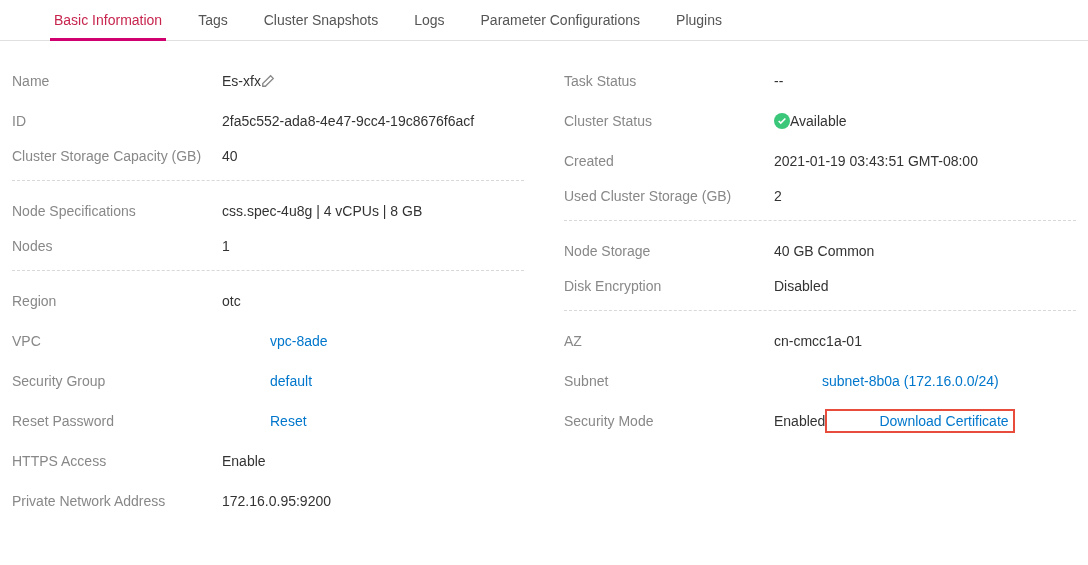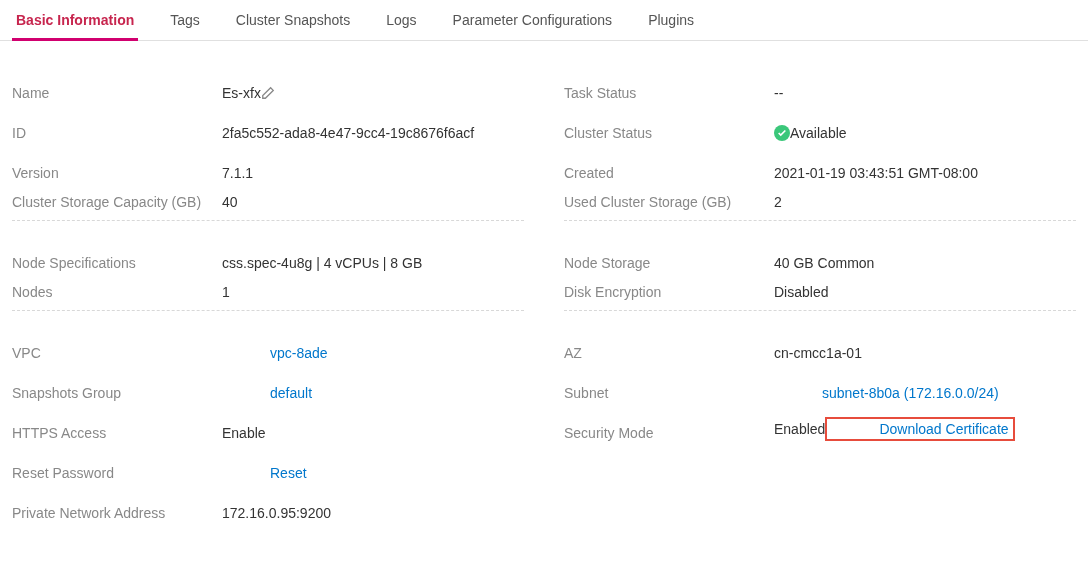--- a/index.html
+++ b/index.html
@@ -19,31 +19,32 @@
   .tab {
     padding: 12px 4px 10px 4px;
     color: #555;
     cursor: pointer;
     border-bottom: 3px solid transparent;
     margin-bottom: -1px;
   }
   .tab.active {
     color: #c7254e;
     border-bottom: 3px solid #d1006f;
-    font-weight: 700;
+    font-weight: 400;
+    margin-left: 38px;
   }
   .content {
     padding: 20px 12px 10px 12px;
     display: flex;
     gap: 40px;
   }
   .col { flex: 1; }
   .row {
     display: flex;
-    align-items: flex-end;
+    align-items: center;
     min-height: 40px;
     padding: 0 0;
   }
   .row.divider-after {
     border-bottom: 1px dashed #d8d8d8;
     padding-bottom: 10px;
     margin-bottom: 10px;
   }
   .label {
     width: 210px;
@@ -102,65 +103,65 @@
           </svg>
         </span>
       </div>
     </div>
 
     <div class="row">
       <div class="label">ID</div>
       <div class="value">2fa5c552-ada8-4e47-9cc4-19c8676f6acf</div>
     </div>
 
-    <div class="row">
-      <div class="label">Version</div>
-      <div class="value">7.1.1</div>
-    </div>
 
     <div class="row divider-after">
       <div class="label">Cluster Storage Capacity (GB)</div>
       <div class="value">40</div>
     </div>
 
     <div class="row">
       <div class="label">Node Specifications</div>
       <div class="value">css.spec-4u8g | 4 vCPUs | 8 GB</div>
     </div>
 
     <div class="row divider-after">
       <div class="label">Nodes</div>
       <div class="value">1</div>
     </div>
 
+    <div class="row">
+      <div class="label">Region</div>
+      <div class="value">otc</div>
+    </div>
 
     <div class="row">
       <div class="label">VPC</div>
       <div class="value">
         <span class="link">vpc-8ade</span>
       </div>
     </div>
 
     <div class="row">
-      <div class="label">Snapshots Group</div>
+      <div class="label">Security Group</div>
       <div class="value">
         <span class="link">default</span>
+      </div>
+    </div>
+
+    <div class="row">
+      <div class="label">Reset Password</div>
+      <div class="value">
+        <span class="link">Reset</span>
       </div>
     </div>
 
     <div class="row">
       <div class="label">HTTPS Access</div>
       <div class="value">Enable</div>
-    </div>
-
-    <div class="row">
-      <div class="label">Reset Password</div>
-      <div class="value">
-        <span class="link">Reset</span>
-      </div>
     </div>
 
     <div class="row">
       <div class="label">Private Network Address</div>
       <div class="value">172.16.0.95:9200</div>
     </div>
 
   </div>
 
   <div class="col">

